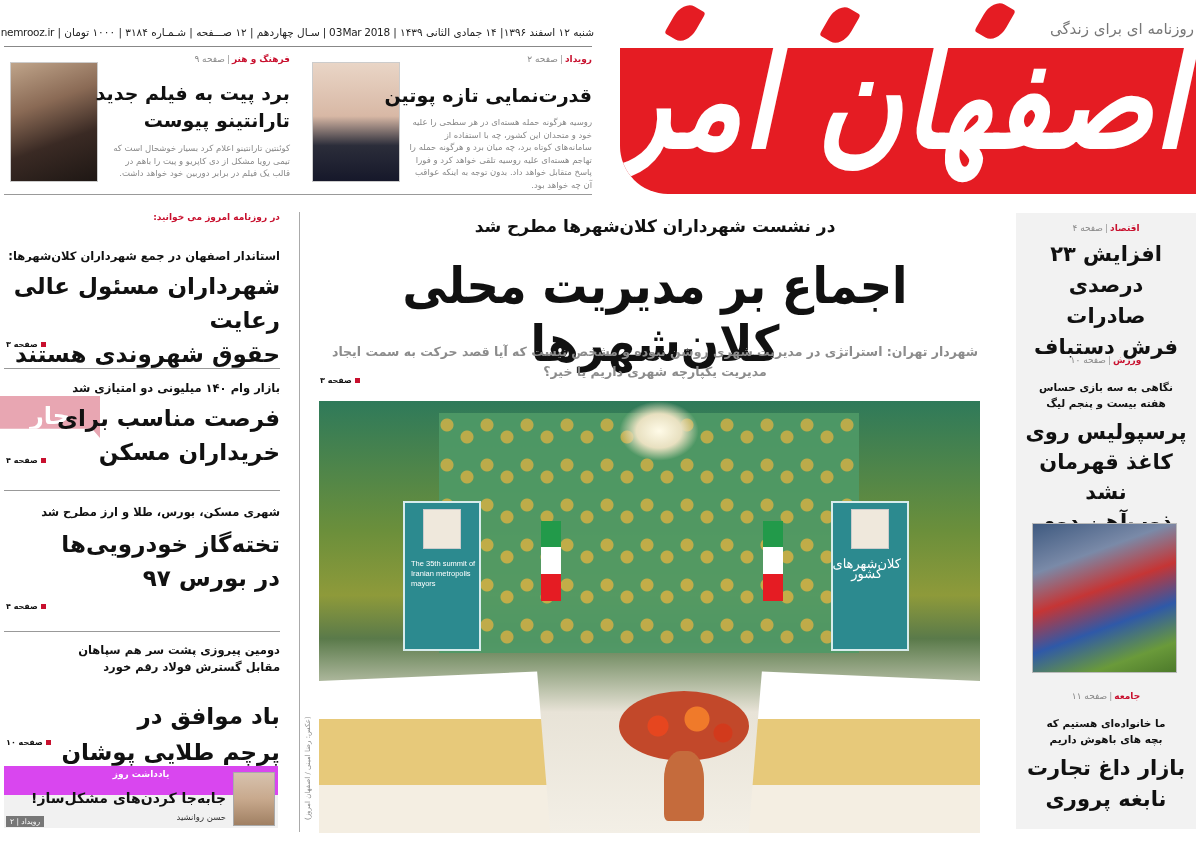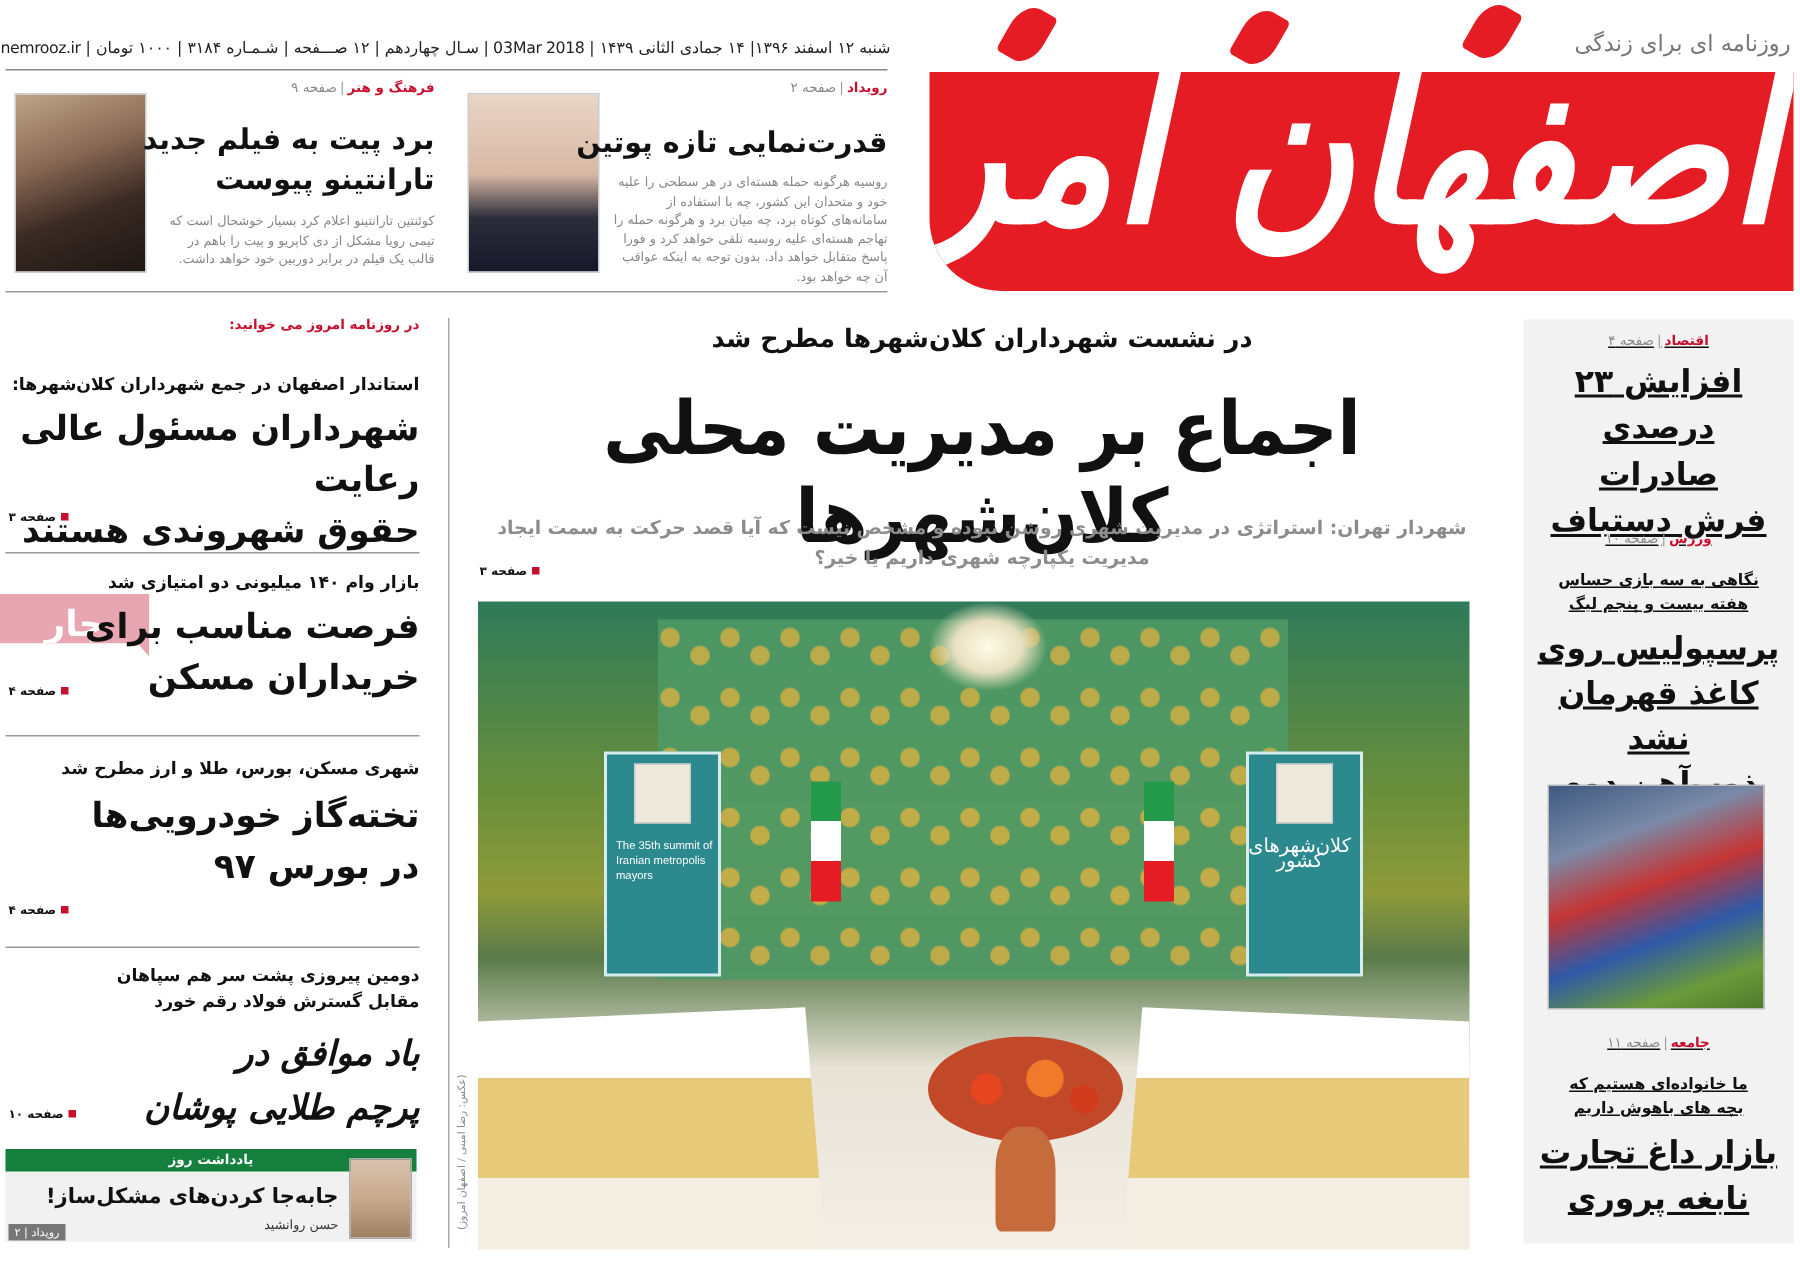--- a/index.html
+++ b/index.html
@@ -41,21 +41,21 @@
   .lc-kicker { font-size: 9px; color: #c8102e; font-weight: bold; text-align: right; }
   .lc-sub { font-size: 11.5px; font-weight: bold; text-align: right; line-height: 17px; }
   .lc-head { font-size: 23px; font-weight: bold; text-align: right; line-height: 34px; letter-spacing: -0.5px; }
   .pageref { font-size: 8px; font-weight: bold; color: #111; text-align: center; direction: rtl; }
   .pageref .sq { display: inline-block; width: 5px; height: 5px; background: #c8102e; margin-left: 3px; vertical-align: middle; }
 
   .jar-tag { left: 0; top: 396px; width: 100px; height: 42px; background: #e8a6b2; color: #fff; font-size: 24px; font-weight: bold; text-align: center; line-height: 40px; letter-spacing: 6px; clip-path: polygon(0 0,100% 0,100% 100%,92% 78%,0 78%); }
 
   
   .edit-box { left: 4px; top: 766px; width: 274px; height: 62px; background: #f1f1f1; }
-  .edit-bar { position: absolute; left: 0; top: 0; width: 100%; height: 15px; background: #15803d; color: #fff; font-size: 9px; text-align: center; line-height: 16px; font-weight: bold; }
+  .edit-bar { position: absolute; left: 0; top: 0; width: 100%; height: 29px; background: #d946ef; color: #fff; font-size: 9px; text-align: center; line-height: 16px; font-weight: bold; }
   .edit-photo { position: absolute; right: 3px; top: 6px; width: 42px; height: 54px; background: linear-gradient(180deg,#d7c2ae 0%,#c8a98d 50%,#a08063 100%); border: 1px solid #aaa; }
   .edit-title { position: absolute; right: 52px; top: 24px; font-size: 14px; font-weight: bold; }
   .edit-author { position: absolute; right: 52px; top: 46px; font-size: 8.5px; color: #333; }
   .edit-badge { position: absolute; left: 2px; top: 50px; background: #777; color: #fff; font-size: 7.5px; padding: 1px 4px; }
 
   
   .lead-sup { left: 300px; top: 216px; width: 710px; text-align: center; font-size: 17px; font-weight: bold; }
   .lead-head { left: 300px; top: 262px; width: 710px; text-align: center; font-size: 45px; font-weight: bold; letter-spacing: -1.5px; transform: scaleY(1.1); }
   .lead-deck { left: 330px; top: 342px; width: 650px; text-align: center; font-size: 12.5px; color: #8c8c8c; line-height: 20px; font-weight: bold; }
   .lead-ref { left: 320px; top: 376px; }
@@ -66,21 +66,21 @@
   .lp-banner { position: absolute; top: 100px; width: 78px; height: 150px; background: #2c8a8f; border: 2px solid #d7ecec; }
   .lp-banner .portrait { position: absolute; left: 18px; top: 6px; width: 38px; height: 40px; background: #efe8dc; border: 1px solid #ccc; }
   .lp-banner-text { position: absolute; left: 6px; top: 56px; font-size: 7.5px; color: #fff; line-height: 10px; direction: ltr; text-align: left; font-family: "Liberation Sans", sans-serif; }
   .lp-flag { position: absolute; top: 120px; width: 20px; height: 80px; background: linear-gradient(180deg,#229a4a 0 33%,#fff 33% 66%,#e51c23 66% 100%); }
   .lp-table { position: absolute; left: 0; bottom: 0; width: 100%; height: 190px; background: linear-gradient(180deg,#fff 0 40%,#e7c97a 40% 75%,#f4eee2 75%); clip-path: polygon(0 20%,33% 15%,35% 100%,65% 100%,67% 15%,100% 20%,100% 100%,0 100%); }
   .lp-flowers { position: absolute; left: 300px; top: 290px; width: 130px; height: 70px; background: radial-gradient(circle at 30% 50%,#e6461f 0 10px,transparent 11px),radial-gradient(circle at 60% 40%,#f07a2a 0 12px,transparent 13px),radial-gradient(circle at 80% 60%,#d23a1c 0 9px,transparent 10px),#c2482a; border-radius: 50%; }
   .lp-vase { position: absolute; left: 345px; top: 350px; width: 40px; height: 70px; background: #c56b3c; border-radius: 40% 40% 10% 10%; }
 
   
   .right-col { left: 1016px; top: 213px; width: 180px; height: 616px; background: #f2f2f2; }
-  .rc-block { position: absolute; width: 100%; text-align: center; text-decoration: underline; }
+  .rc-block { position: absolute; width: 100%; text-align: center; }
   .rc-kicker { font-size: 9px; }
   .rc-head { font-size: 21px; font-weight: bold; line-height: 31px; }
   .rc-sub { font-size: 10.5px; font-weight: bold; line-height: 16px; }
   .rc-photo { position: absolute; left: 16px; top: 310px; width: 145px; height: 150px; background: linear-gradient(160deg,#3f5a80 0%,#7a8aa8 25%,#c53535 45%,#2f59a8 65%,#6a9a3a 85%,#4d7a2b 100%); border: 1px solid #bbb; }
 </style>
 </head>
 <body>
 
 <div class="abs dateline">شنبه ۱۲ اسفند ۱۳۹۶| ۱۴ جمادی الثانی ۱۴۳۹ | 03Mar 2018 | سـال چهاردهم | ۱۲ صـــفحه | شـمـاره ۳۱۸۴ | ۱۰۰۰ تومان | www.esfahanemrooz.ir</div>
 <div class="abs dateline-rule"></div>
@@ -154,21 +154,21 @@
     </div>
 </div>
 <div class="abs pageref" style="left:6px;top:602px;"><span class="sq"></span><span>صفحه ۴</span></div>
 <div class="abs hrule" style="left:4px;top:631px;width:276px;"></div>
 
 <div class="abs" style="left:4px;top:642px;width:276px;">
   <div class="lc-sub">
       <div>دومین پیروزی پشت سر هم سپاهان</div>
       <div>مقابل گسترش فولاد رقم خورد</div>
     </div>
-  <div class="lc-head" style="margin-top:9px;line-height:36px;font-style:italic;">
+  <div class="lc-head" style="margin-top:22px;line-height:36px;">
       <div>باد موافق در</div>
       <div>پرچم طلایی پوشان</div>
     </div>
 </div>
 <div class="abs pageref" style="left:6px;top:738px;"><span class="sq"></span><span>صفحه ۱۰</span></div>
 
 <div class="abs edit-box">
   <div class="edit-bar">یادداشت روز</div>
   <div class="edit-photo"></div>
   <div class="edit-title">جابه‌جا کردن‌های مشکل‌ساز!</div>

